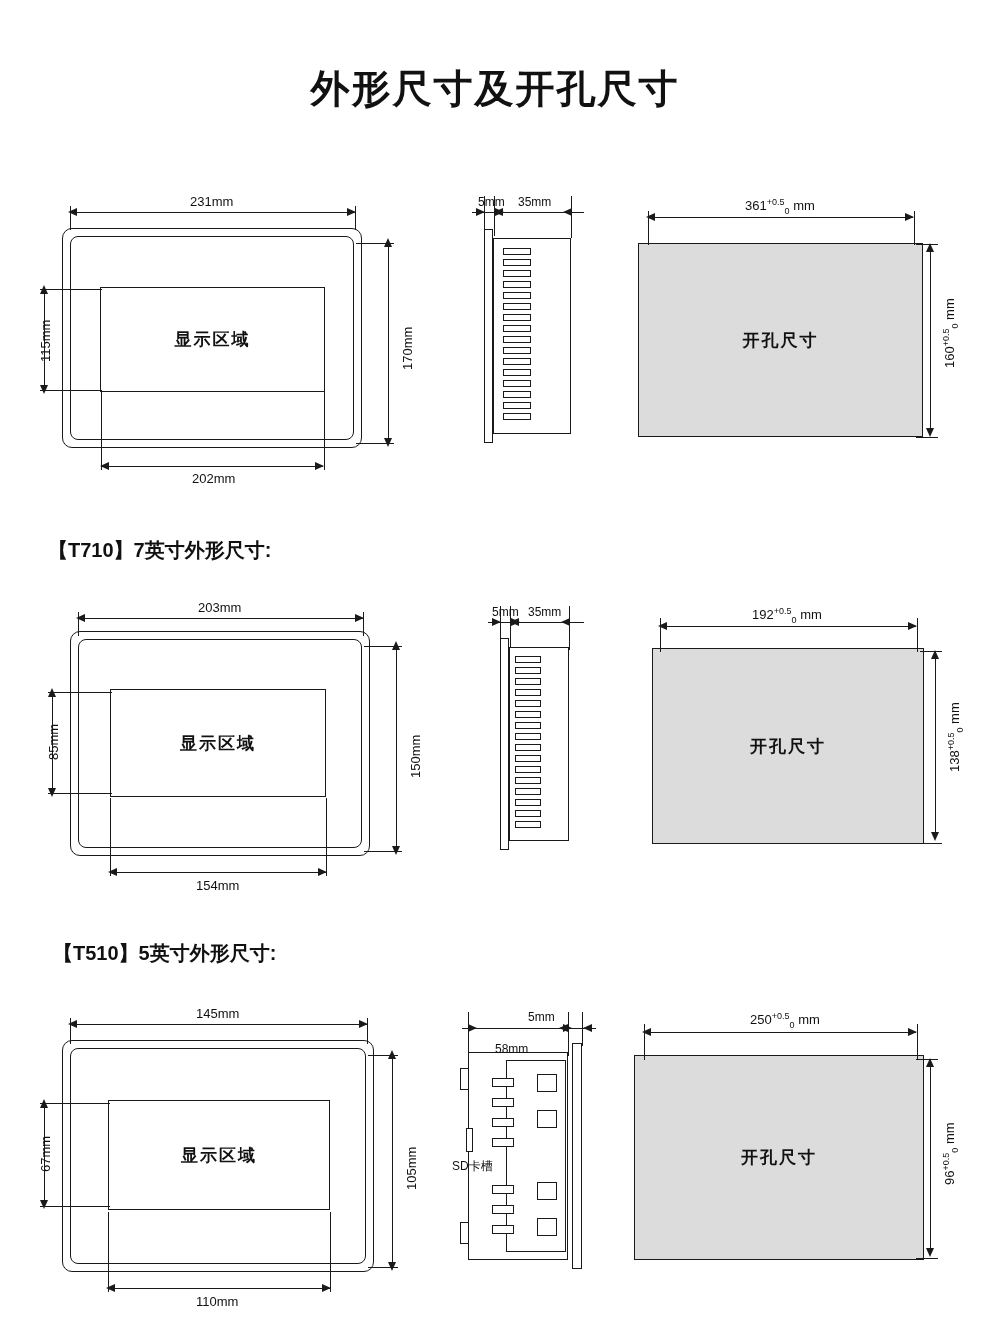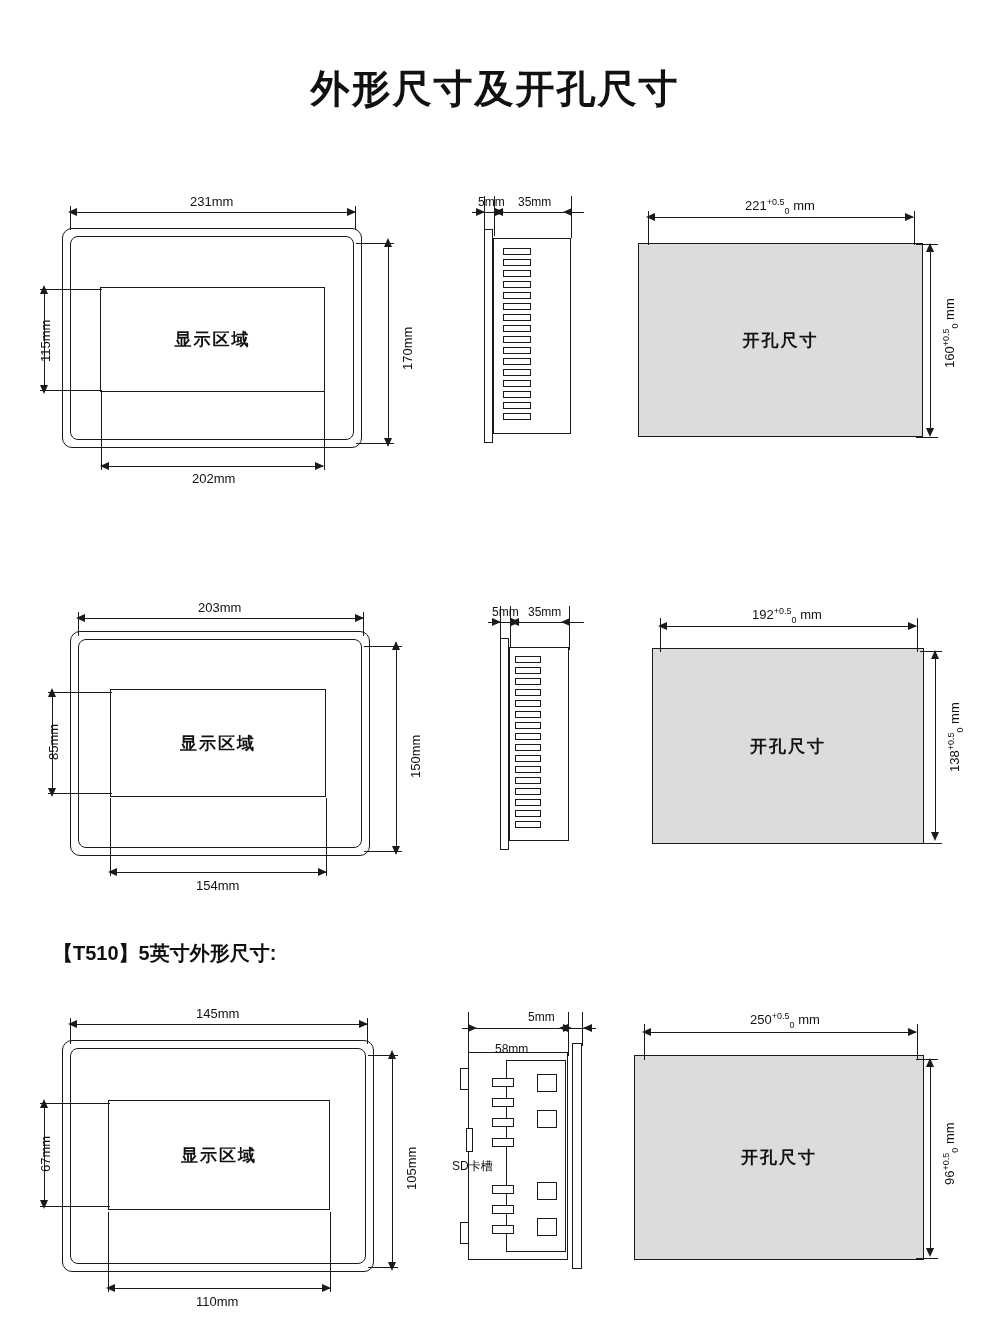--- a/index.html
+++ b/index.html
@@ -176,32 +176,33 @@
   <div class="dimtext" style="left:478px; top:195px; font-size:12px;">5mm</div>
   <div class="dimtext" style="left:518px; top:195px; font-size:12px;">35mm</div>
 
   <div class="cutout" style="left:638px; top:243px; width:285px; height:194px;">开孔尺寸</div>
   <div class="line hline" style="left:648px; top:217px; width:265px;"></div>
   <div class="arrowL" style="left:646px; top:213px;"></div>
   <div class="arrowR" style="left:905px; top:213px;"></div>
   <div class="line vline" style="left:648px; top:211px; height:34px;"></div>
   <div class="line vline" style="left:914px; top:211px; height:34px;"></div>
   <div class="dimtext" style="left:745px; top:198px;">
-    <span>221</span><span class="sup">+0.5</span><span class="sub">0</span> <span>mm</span>
+    <span>361</span><span class="sup">+0.5</span><span class="sub">0</span> <span>mm</span>
   </div>
 
   <div class="line vline" style="left:930px; top:248px; height:185px;"></div>
   <div class="arrowU" style="left:926px; top:243px;"></div>
   <div class="arrowD" style="left:926px; top:428px;"></div>
   <div class="line hline" style="left:916px; top:244px; width:22px;"></div>
   <div class="line hline" style="left:916px; top:437px; width:22px;"></div>
   <div class="dimtext vert" style="left:942px; top:368px;">
     <span>160</span><span class="sup">+0.5</span><span class="sub">0</span> <span>mm</span>
   </div>
 
+  <div class="section-label" style="left:48px; top:537px;">【T710】7英寸外形尺寸:</div>
 
   <div class="panel-outer" style="left:70px; top:631px; width:300px; height:225px;"></div>
   <div class="panel-inner" style="left:78px; top:639px; width:284px; height:209px;"></div>
   <div class="screen" style="left:110px; top:689px; width:216px; height:108px;">显示区域</div>
 
   <div class="line hline" style="left:78px; top:618px; width:285px;"></div>
   <div class="arrowL" style="left:76px; top:614px;"></div>
   <div class="arrowR" style="left:355px; top:614px;"></div>
   <div class="line vline" style="left:78px; top:612px; height:24px;"></div>
   <div class="line vline" style="left:363px; top:612px; height:24px;"></div>

